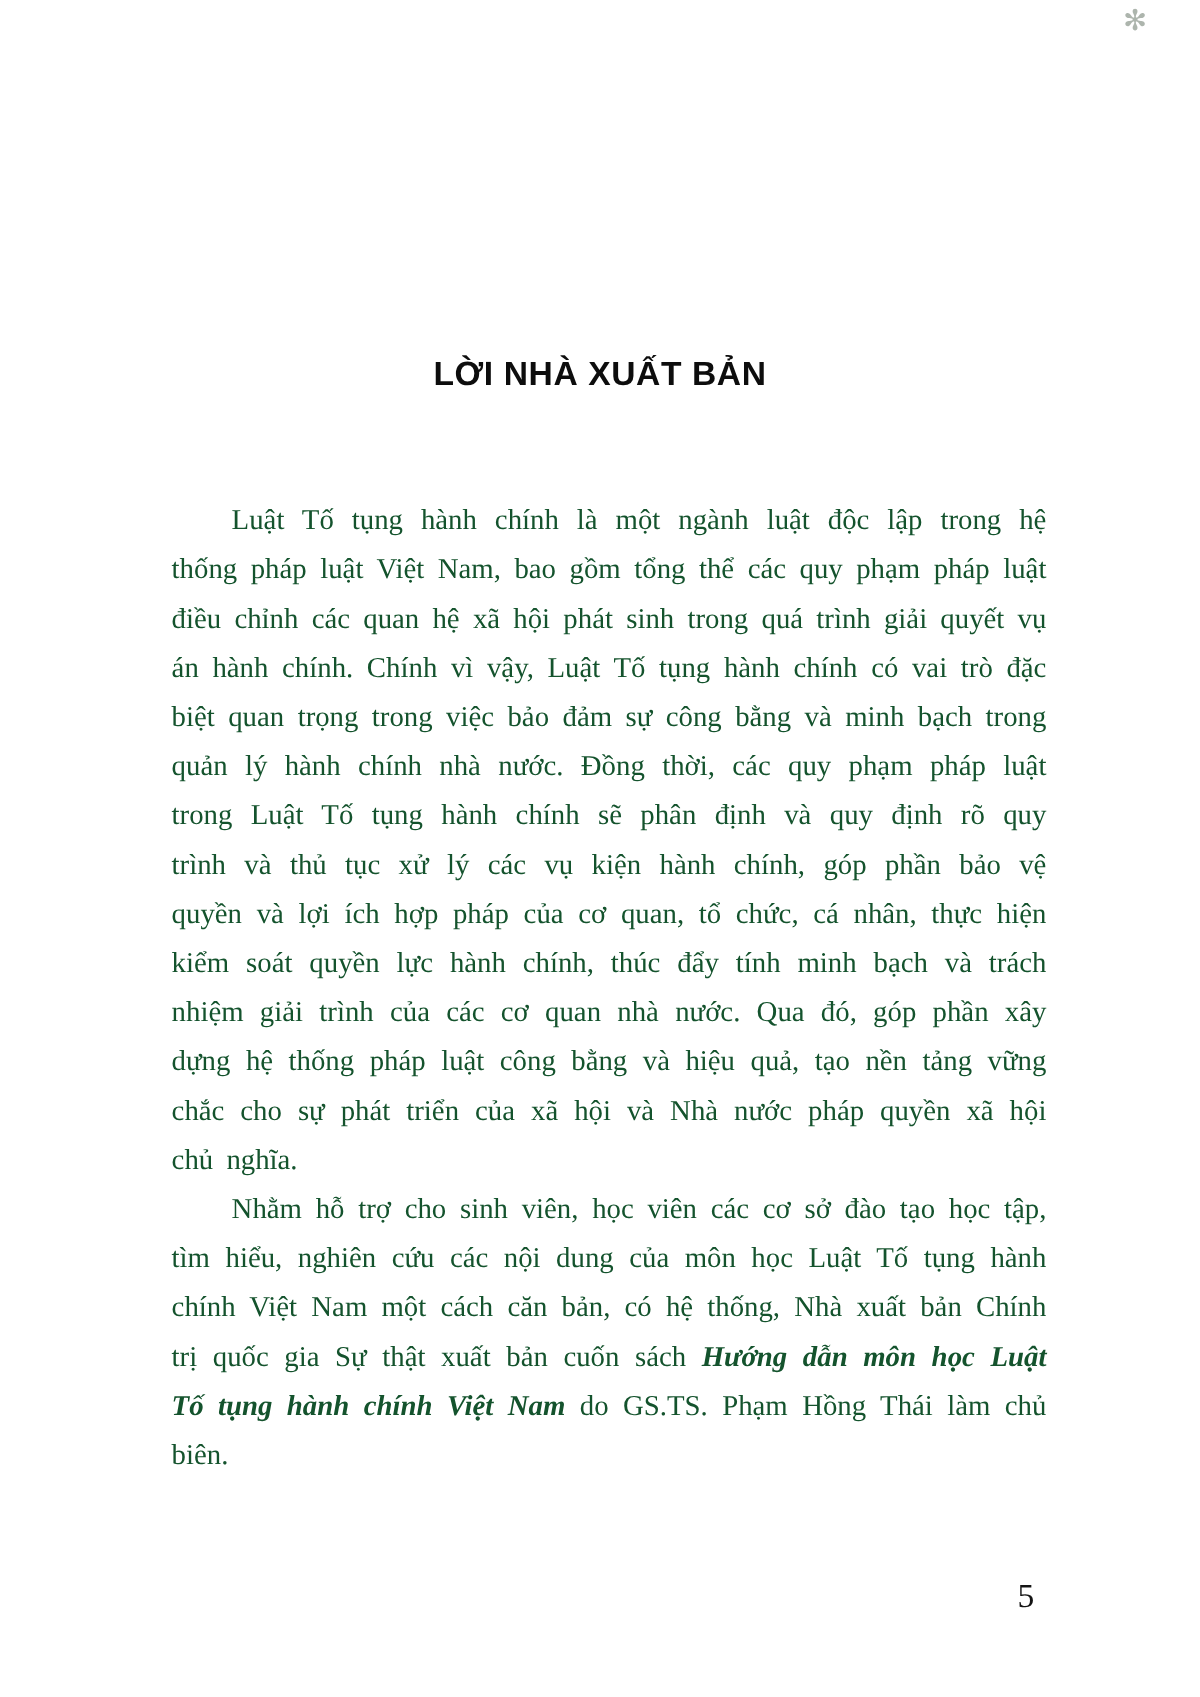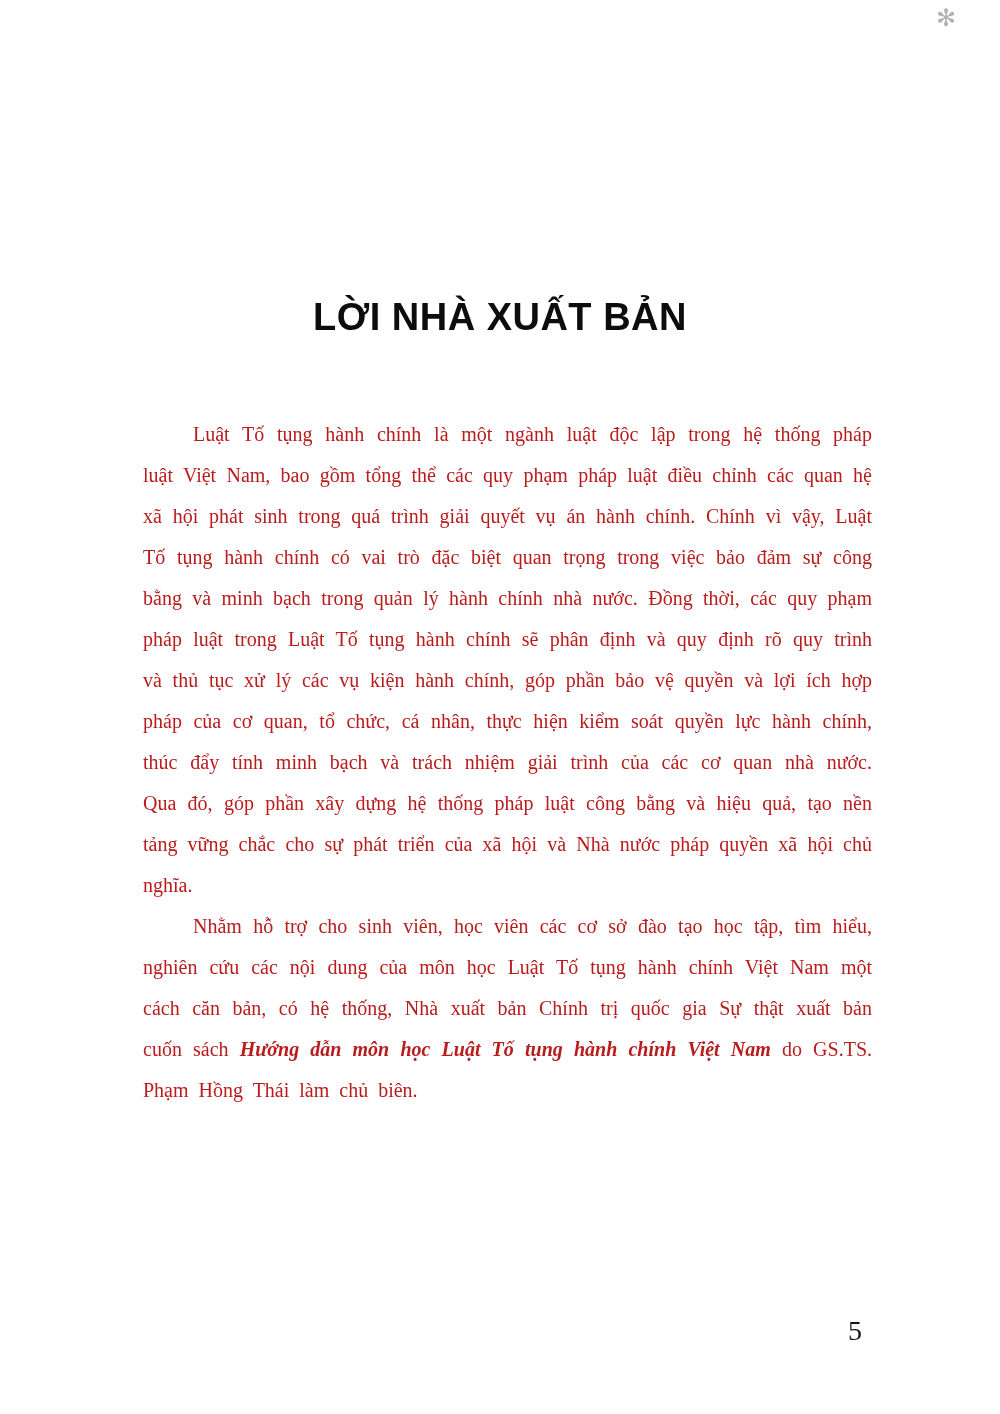--- a/index.html
+++ b/index.html
@@ -28,34 +28,34 @@
   .title {
     position: absolute;
     top: 296px;
     left: 0;
     width: 100%;
     margin: 0;
     text-align: center;
     font-family: "Liberation Sans", sans-serif;
     font-weight: 700;
     font-stretch: condensed;
-    font-size: 38px;
+    font-size: 28px;
     letter-spacing: 0.5px;
     color: #0d0d0d;
   }
   .body-text {
     position: absolute;
     top: 414px;
     left: 143px;
     width: 729px;
-    font-size: 20px;
+    font-size: 24px;
     line-height: 41px;
     text-align: justify;
     word-spacing: 5px;
-    color: #b91c1c;
+    color: #14532d;
   }
   .para {
     margin: 0;
     text-indent: 50px;
   }
   .book-title-emphasis {
     font-weight: 700;
     font-style: italic;
   }
   .page-number {

